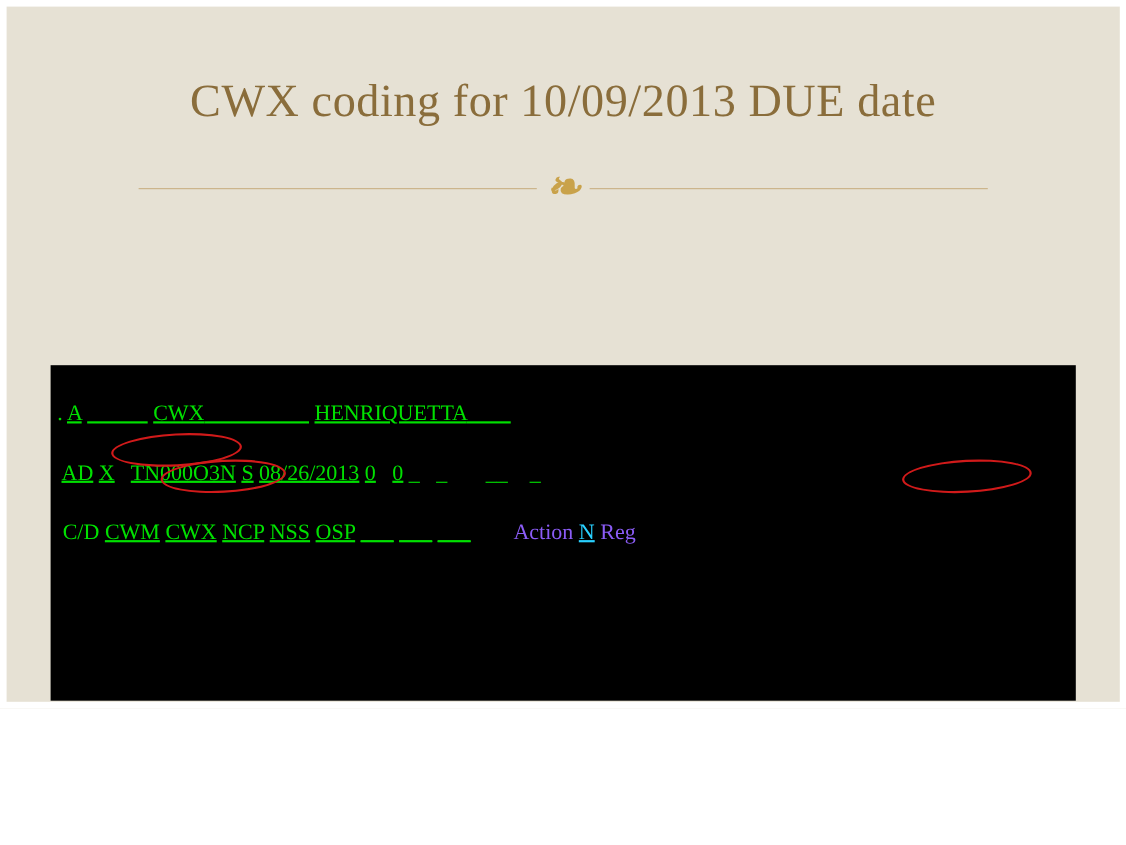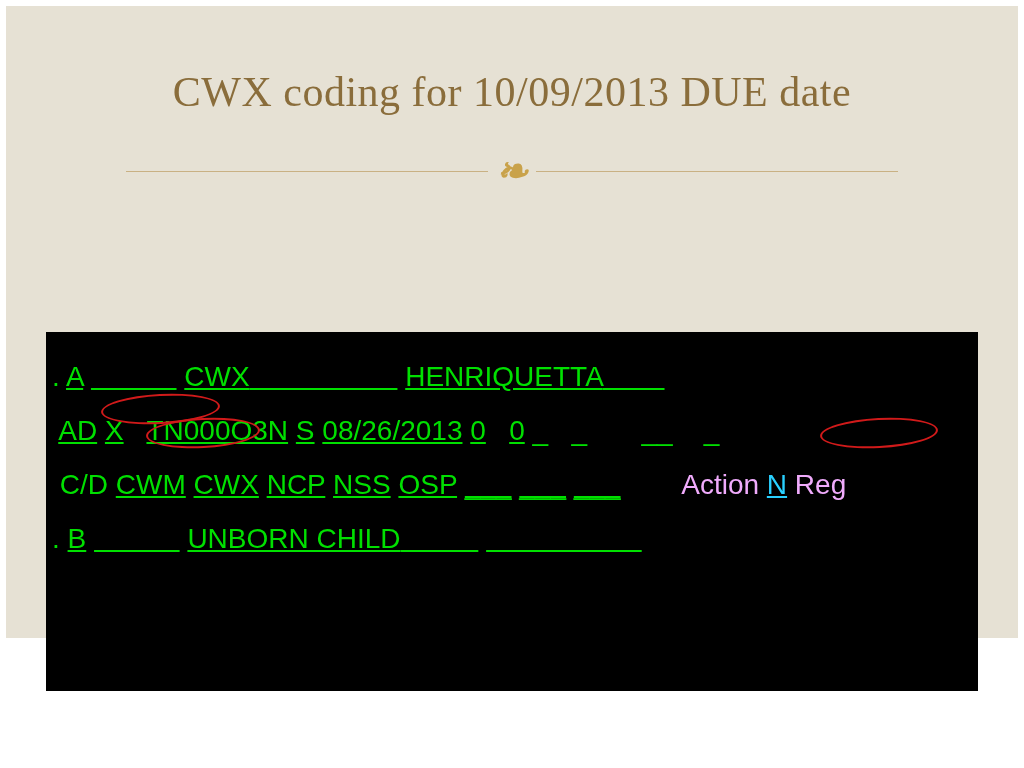--- a/index.html
+++ b/index.html
@@ -50,31 +50,31 @@
     font-weight: bold;
   }
   .terminal-wrap {
     position: absolute;
     top: 326px;
     left: 40px;
     right: 40px;
   }
   .terminal {
     background: #000000;
-    font-family: Liberation Sans, sans-serif;
-    font-size: 28px;
+    font-family: Liberation Serif, serif;
+    font-size: 20px;
     line-height: 27px;
     padding: 4px 6px 4px 6px;
     white-space: pre;
     position: relative;
     overflow: hidden;
   }
   .g  { color: #00e000; }       
   .gu { color: #00e000; text-decoration: underline; text-decoration-color: #00e000; }
-  .c  { color: #f0abfc; margin-top: 19px; }
+  .c  { color: #8b5cf6; margin-top: 19px; }
   .cu { color: #29d0ff; text-decoration: underline; text-decoration-color: #29d0ff; }
   .circle {
     position: absolute;
     border: 2px solid #d11a1a;
     border-radius: 50%;
     pointer-events: none;
   }
   .c1 { top: 62px;  left: 55px;  width: 115px; height: 26px; transform: rotate(-3deg); }
   .c2 { top: 86px;  left: 100px; width: 110px; height: 26px; transform: rotate(-3deg); }
   .c3 { top: 86px;  left: 774px; width: 114px; height: 26px; transform: rotate(-3deg); }
@@ -90,20 +90,19 @@
     <div class="rule"></div>
     <div class="ornament">❧</div>
     <div class="rule"></div>
   </div>
 
   <div class="terminal-wrap">
     <div class="terminal">
 <div><span class="g">. </span><span class="gu">A</span><span class="g"> </span><span class="gu">           </span><span class="g"> </span><span class="gu">CWX</span><span class="gu">                   </span><span class="g"> </span><span class="gu">HENRIQUETTA</span><span class="gu">        </span></div>
 <div><span class="g"> </span><span class="gu">AD</span><span class="g"> </span><span class="gu">X</span><span class="g">   </span><span class="gu">TN000O3N</span><span class="g"> </span><span class="gu">S</span><span class="g"> </span><span class="gu">08/26/2013</span><span class="g"> </span><span class="gu">0</span><span class="g">   </span><span class="gu">0</span><span class="g"> </span><span class="g">_</span><span class="g">   </span><span class="g">_</span><span class="g">       </span><span class="g">__</span><span class="g">    </span><span class="g">_</span></div>
 <div><span class="g"> C/D </span><span class="gu">CWM</span><span class="g"> </span><span class="gu">CWX</span><span class="g"> </span><span class="gu">NCP</span><span class="g"> </span><span class="gu">NSS</span><span class="g"> </span><span class="gu">OSP</span><span class="g"> </span><span class="gu">___</span><span class="g"> </span><span class="gu">___</span><span class="g"> </span><span class="gu">___</span><span class="c">        Action </span><span class="cu">N</span><span class="c"> Reg</span></div>
-<div><span class="g">. </span><span class="gu">B</span><span class="g"> </span><span class="gu">           </span><span class="g"> </span><span class="gu">UNBORN CHILD</span><span class="gu">          </span><span class="g"> </span><span class="gu">                    </span></div>
       <div class="circle c1"></div>
       <div class="circle c2"></div>
       <div class="circle c3"></div>
     </div>
   </div>
 
 </div>
 
 </body></html>

